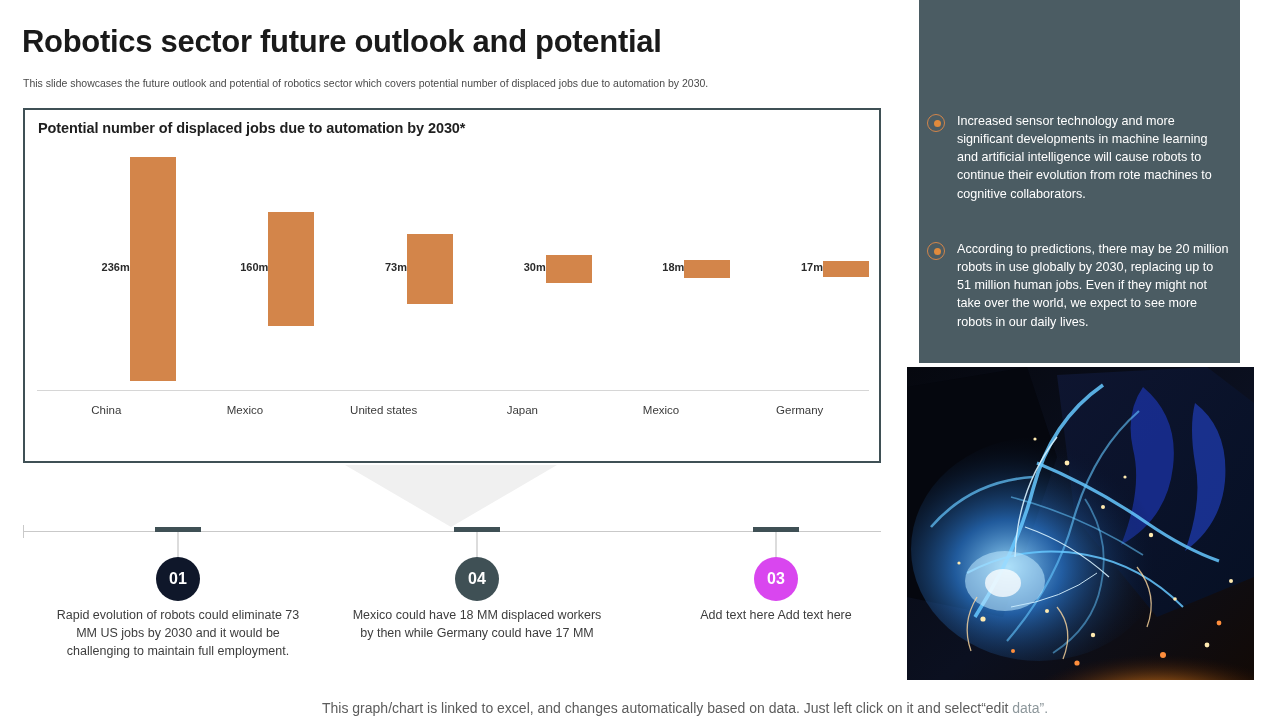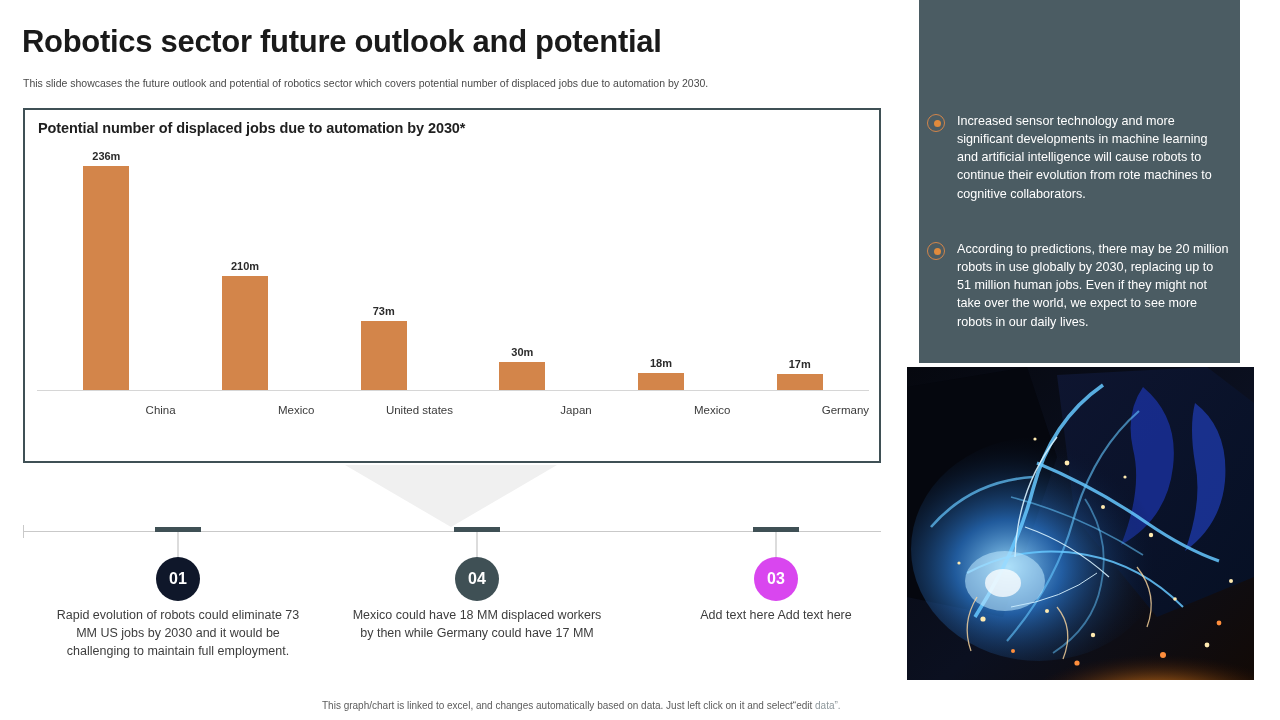--- a/index.html
+++ b/index.html
@@ -37,37 +37,37 @@
     position: absolute; left: 12px; top: 38px;
     width: 832px; height: 276px;
   }
   .bars {
     position: absolute; left: 0; bottom: 34px;
     width: 100%; height: 242px;
     display: flex; align-items: flex-end;
   }
   .bar-slot {
     flex: 1 1 0; height: 100%;
-    display: flex; flex-direction: column; align-items: center;
+    display: flex; flex-direction: row; align-items: center;
     justify-content: flex-end;
   }
   .bar-val {
     font-size: 11px; font-weight: 700; color: #2b2b2b;
     margin-bottom: 4px; line-height: 1;
   }
   .bar-rect { width: 46px; background: #d3854a; }
   .axis-line {
     position: absolute; left: 0; bottom: 33px;
     width: 100%; height: 1px; background: #d6d6d6;
   }
   .cats {
     position: absolute; left: 0; bottom: 8px;
     width: 100%; display: flex;
   }
-  .cat { flex: 1 1 0; text-align: right; font-size: 11.5px; color: #3a3a3a; }
+  .cat { flex: 1 1 0; text-align: center; font-size: 11.5px; color: #3a3a3a; }
 
   
   .chevron {
     position: absolute; left: 345px; top: 465px;
     width: 212px; height: 62px;
     background: #f0f0f0;
     clip-path: polygon(0 0, 100% 0, 50% 100%);
   }
 
   
@@ -100,21 +100,21 @@
     font-size: 16px; font-weight: 700;
   }
   .step-text {
     position: absolute; left: 50%; top: 83px; transform: translateX(-50%);
     width: 250px; font-size: 12.5px; color: #3d3d3d; line-height: 1.42;
   }
 
   
   .footer-note {
     position: absolute; left: 322px; top: 700px;
-    font-size: 10px; color: #5c5c5c; white-space: nowrap;
+    font-size: 14px; color: #5c5c5c; white-space: nowrap;
   }
   .footer-note .dim { color: #8d979b; }
 
   
   .side-panel {
     position: absolute; left: 919px; top: 0;
     width: 321px; height: 363px;
     background: #4b5c63;
     padding-left: 44px;
   }
@@ -157,21 +157,21 @@
 
   <div class="chart-card">
     <div class="chart-title">Potential number of displaced jobs due to automation by 2030*</div>
     <div class="plot">
       <div class="bars" id="bars">
           <div class="bar-slot">
             <div class="bar-val">236m</div>
             <div class="bar-rect" style="height: 224px; background: rgb(211, 133, 74);"></div>
           </div>
           <div class="bar-slot">
-            <div class="bar-val">210m</div>
+            <div class="bar-val">160m</div>
             <div class="bar-rect" style="height: 113.898px; background: rgb(211, 133, 74);"></div>
           </div>
           <div class="bar-slot">
             <div class="bar-val">73m</div>
             <div class="bar-rect" style="height: 69.2881px; background: rgb(211, 133, 74);"></div>
           </div>
           <div class="bar-slot">
             <div class="bar-val">30m</div>
             <div class="bar-rect" style="height: 28.4746px; background: rgb(211, 133, 74);"></div>
           </div>

